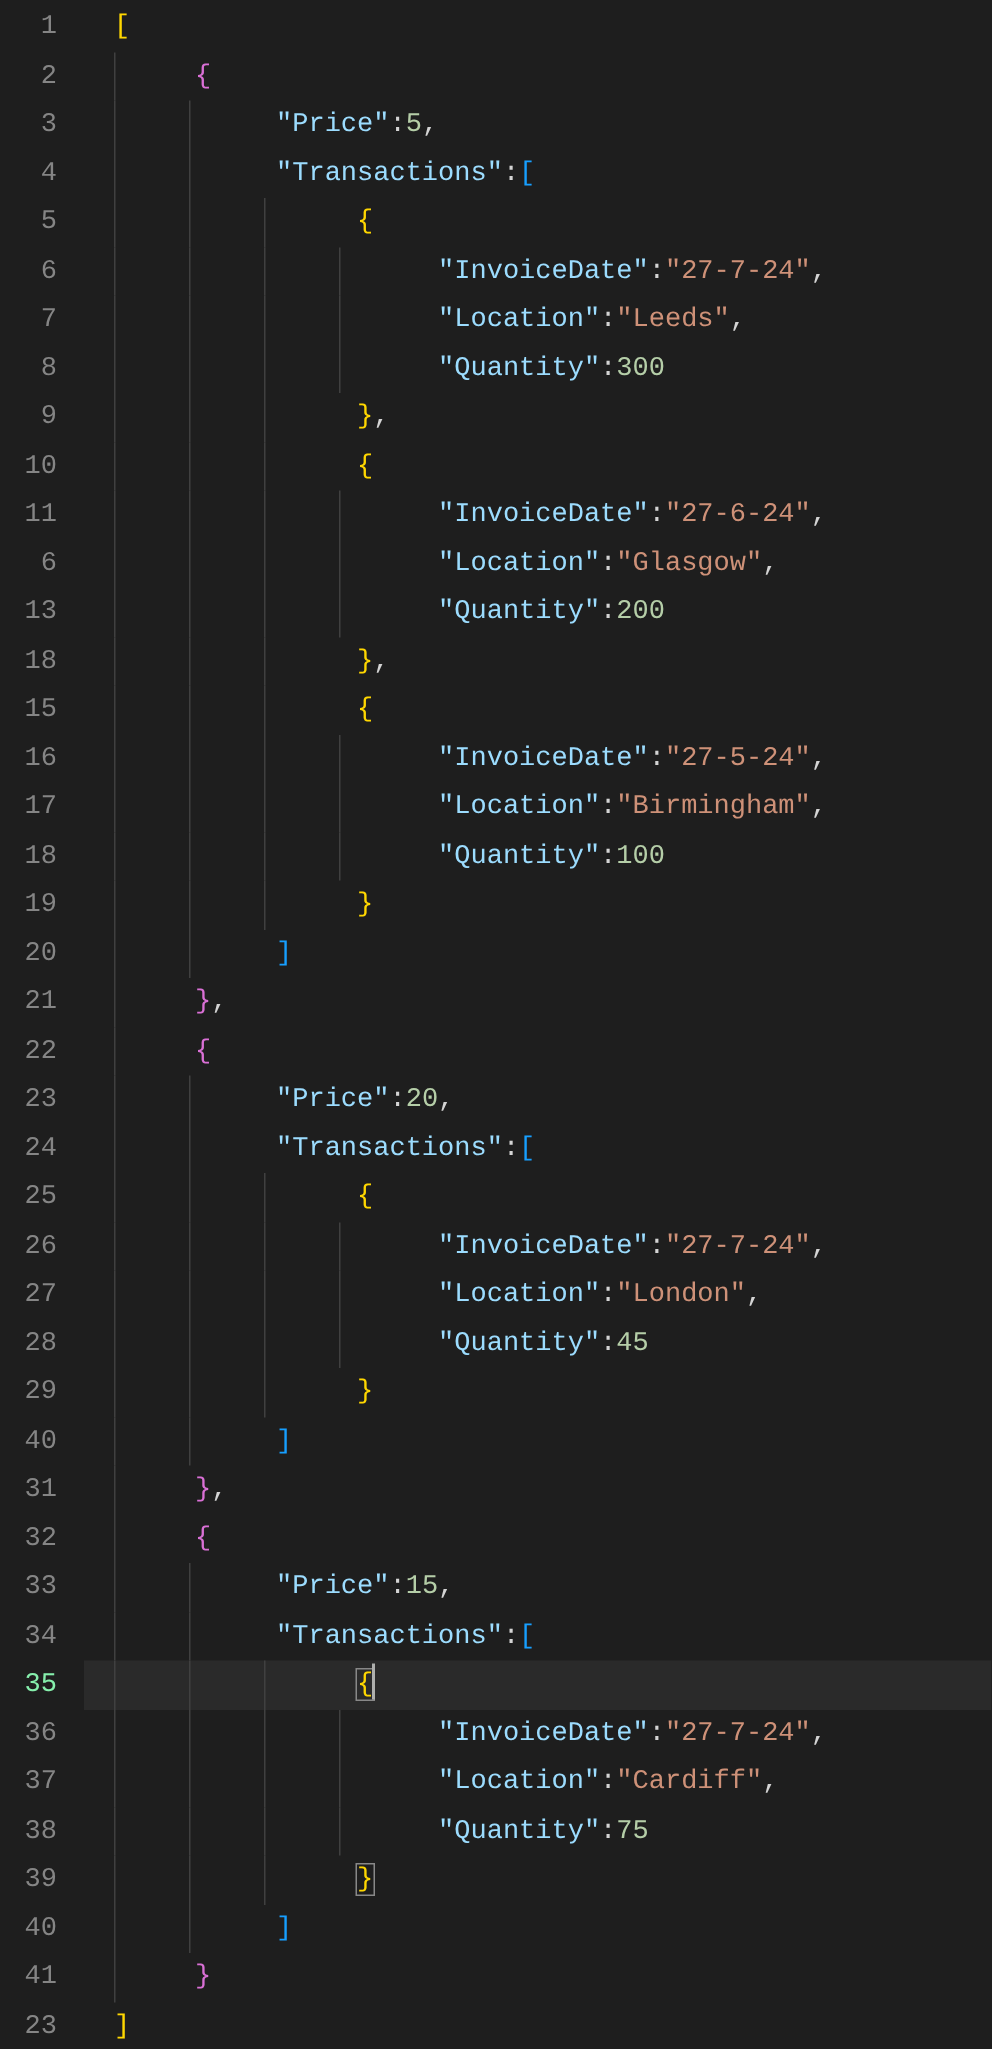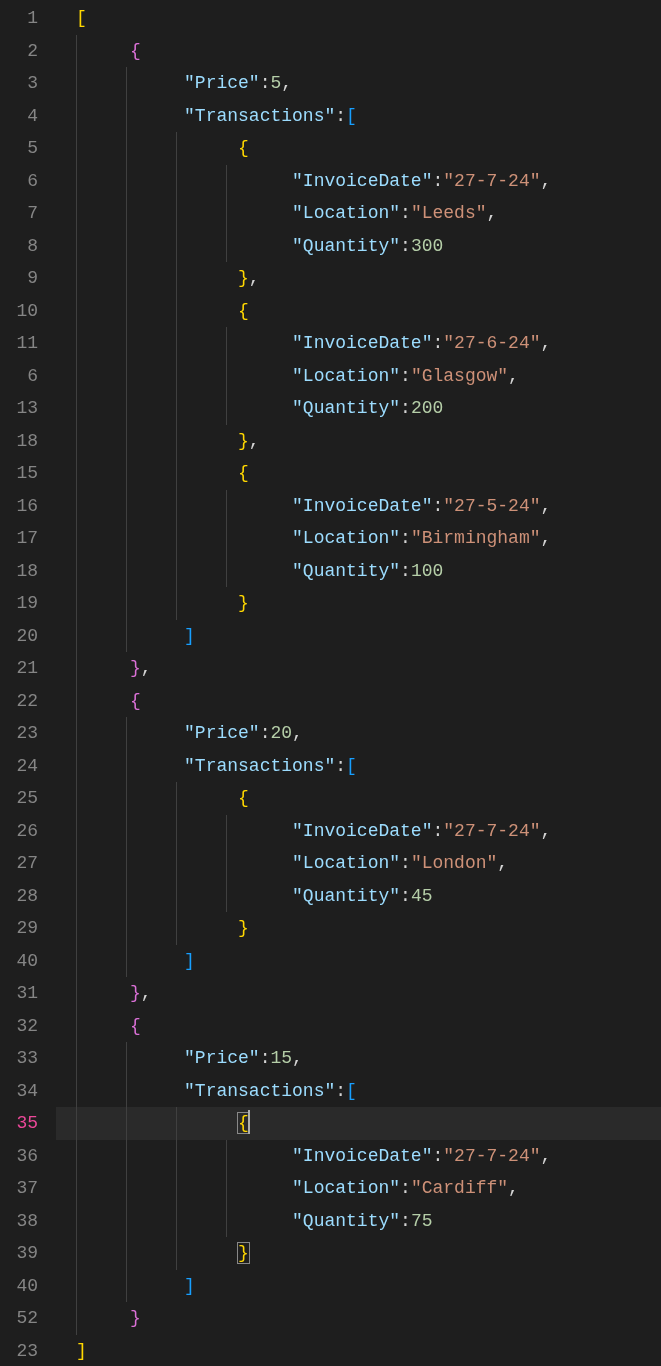--- a/index.html
+++ b/index.html
@@ -25,21 +25,21 @@
     color: #858585;
     user-select: none;
     flex-shrink: 0;
     padding-top: 2px;
   }
   .gutter .ln {
     height: 32.5px;
     line-height: 32.5px;
   }
   .gutter .ln.active {
-    color: #ec4899;
+    color: #86efac;
   }
   .code {
     flex: 1;
     position: relative;
     padding-top: 2px;
   }
   .line {
     height: 32.5px;
     line-height: 32.5px;
     white-space: pre;
@@ -117,21 +117,21 @@
       <div class="ln">31</div>
       <div class="ln">32</div>
       <div class="ln">33</div>
       <div class="ln">34</div>
       <div class="ln active">35</div>
       <div class="ln">36</div>
       <div class="ln">37</div>
       <div class="ln">38</div>
       <div class="ln">39</div>
       <div class="ln">40</div>
-      <div class="ln">52</div>
+      <div class="ln">41</div>
       <div class="ln">23</div>
     </div>
   <div class="code" id="code">
       <div class="line"><span></span><span class="tok-brace-y">[</span></div>
       <div class="line"><span class="guide" style="left: 20px;"></span><span>     </span><span class="tok-brace-p">{</span></div>
       <div class="line"><span class="guide" style="left: 20px;"></span><span class="guide" style="left: 70px;"></span><span>          </span><span class="tok-key">"Price"</span><span class="tok-punc">:</span><span class="tok-num">5</span><span class="tok-punc">,</span></div>
       <div class="line"><span class="guide" style="left: 20px;"></span><span class="guide" style="left: 70px;"></span><span>          </span><span class="tok-key">"Transactions"</span><span class="tok-punc">:</span><span class="tok-brace-b">[</span></div>
       <div class="line"><span class="guide" style="left: 20px;"></span><span class="guide" style="left: 70px;"></span><span class="guide" style="left: 120px;"></span><span>               </span><span class="tok-brace-y">{</span></div>
       <div class="line"><span class="guide" style="left: 20px;"></span><span class="guide" style="left: 70px;"></span><span class="guide" style="left: 120px;"></span><span class="guide" style="left: 170px;"></span><span>                    </span><span class="tok-key">"InvoiceDate"</span><span class="tok-punc">:</span><span class="tok-str">"27-7-24"</span><span class="tok-punc">,</span></div>
       <div class="line"><span class="guide" style="left: 20px;"></span><span class="guide" style="left: 70px;"></span><span class="guide" style="left: 120px;"></span><span class="guide" style="left: 170px;"></span><span>                    </span><span class="tok-key">"Location"</span><span class="tok-punc">:</span><span class="tok-str">"Leeds"</span><span class="tok-punc">,</span></div>

